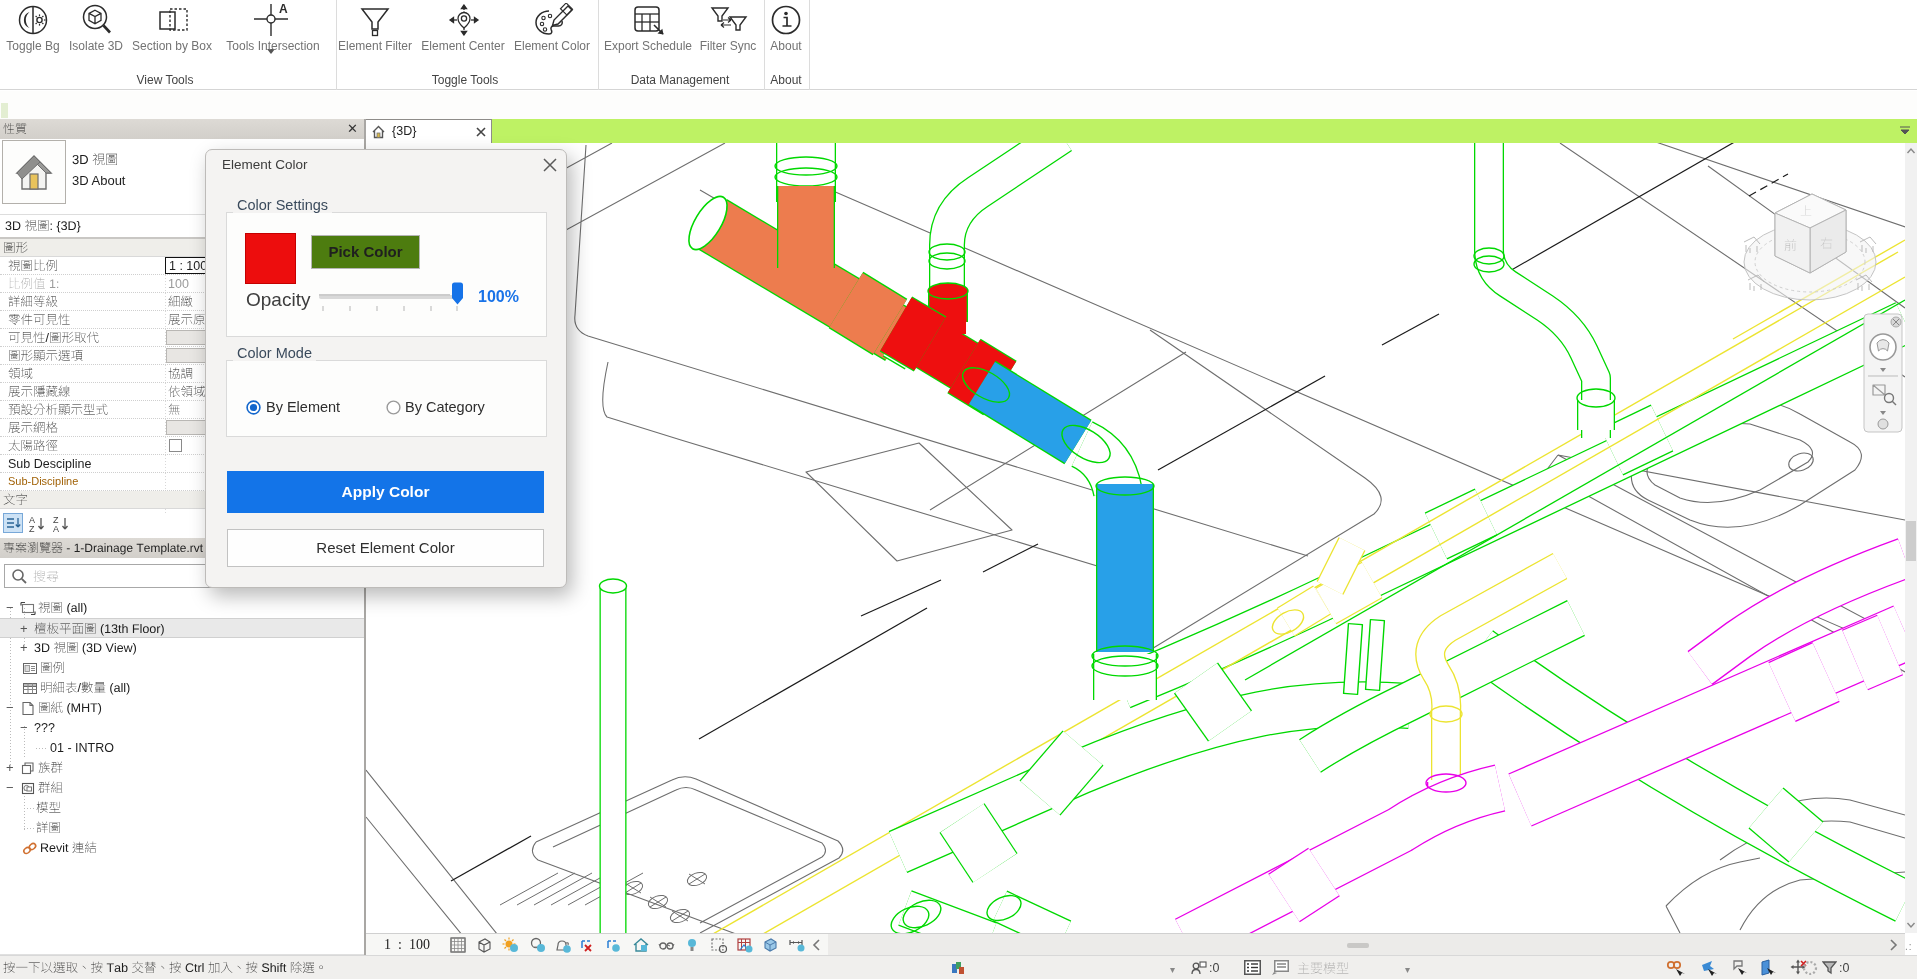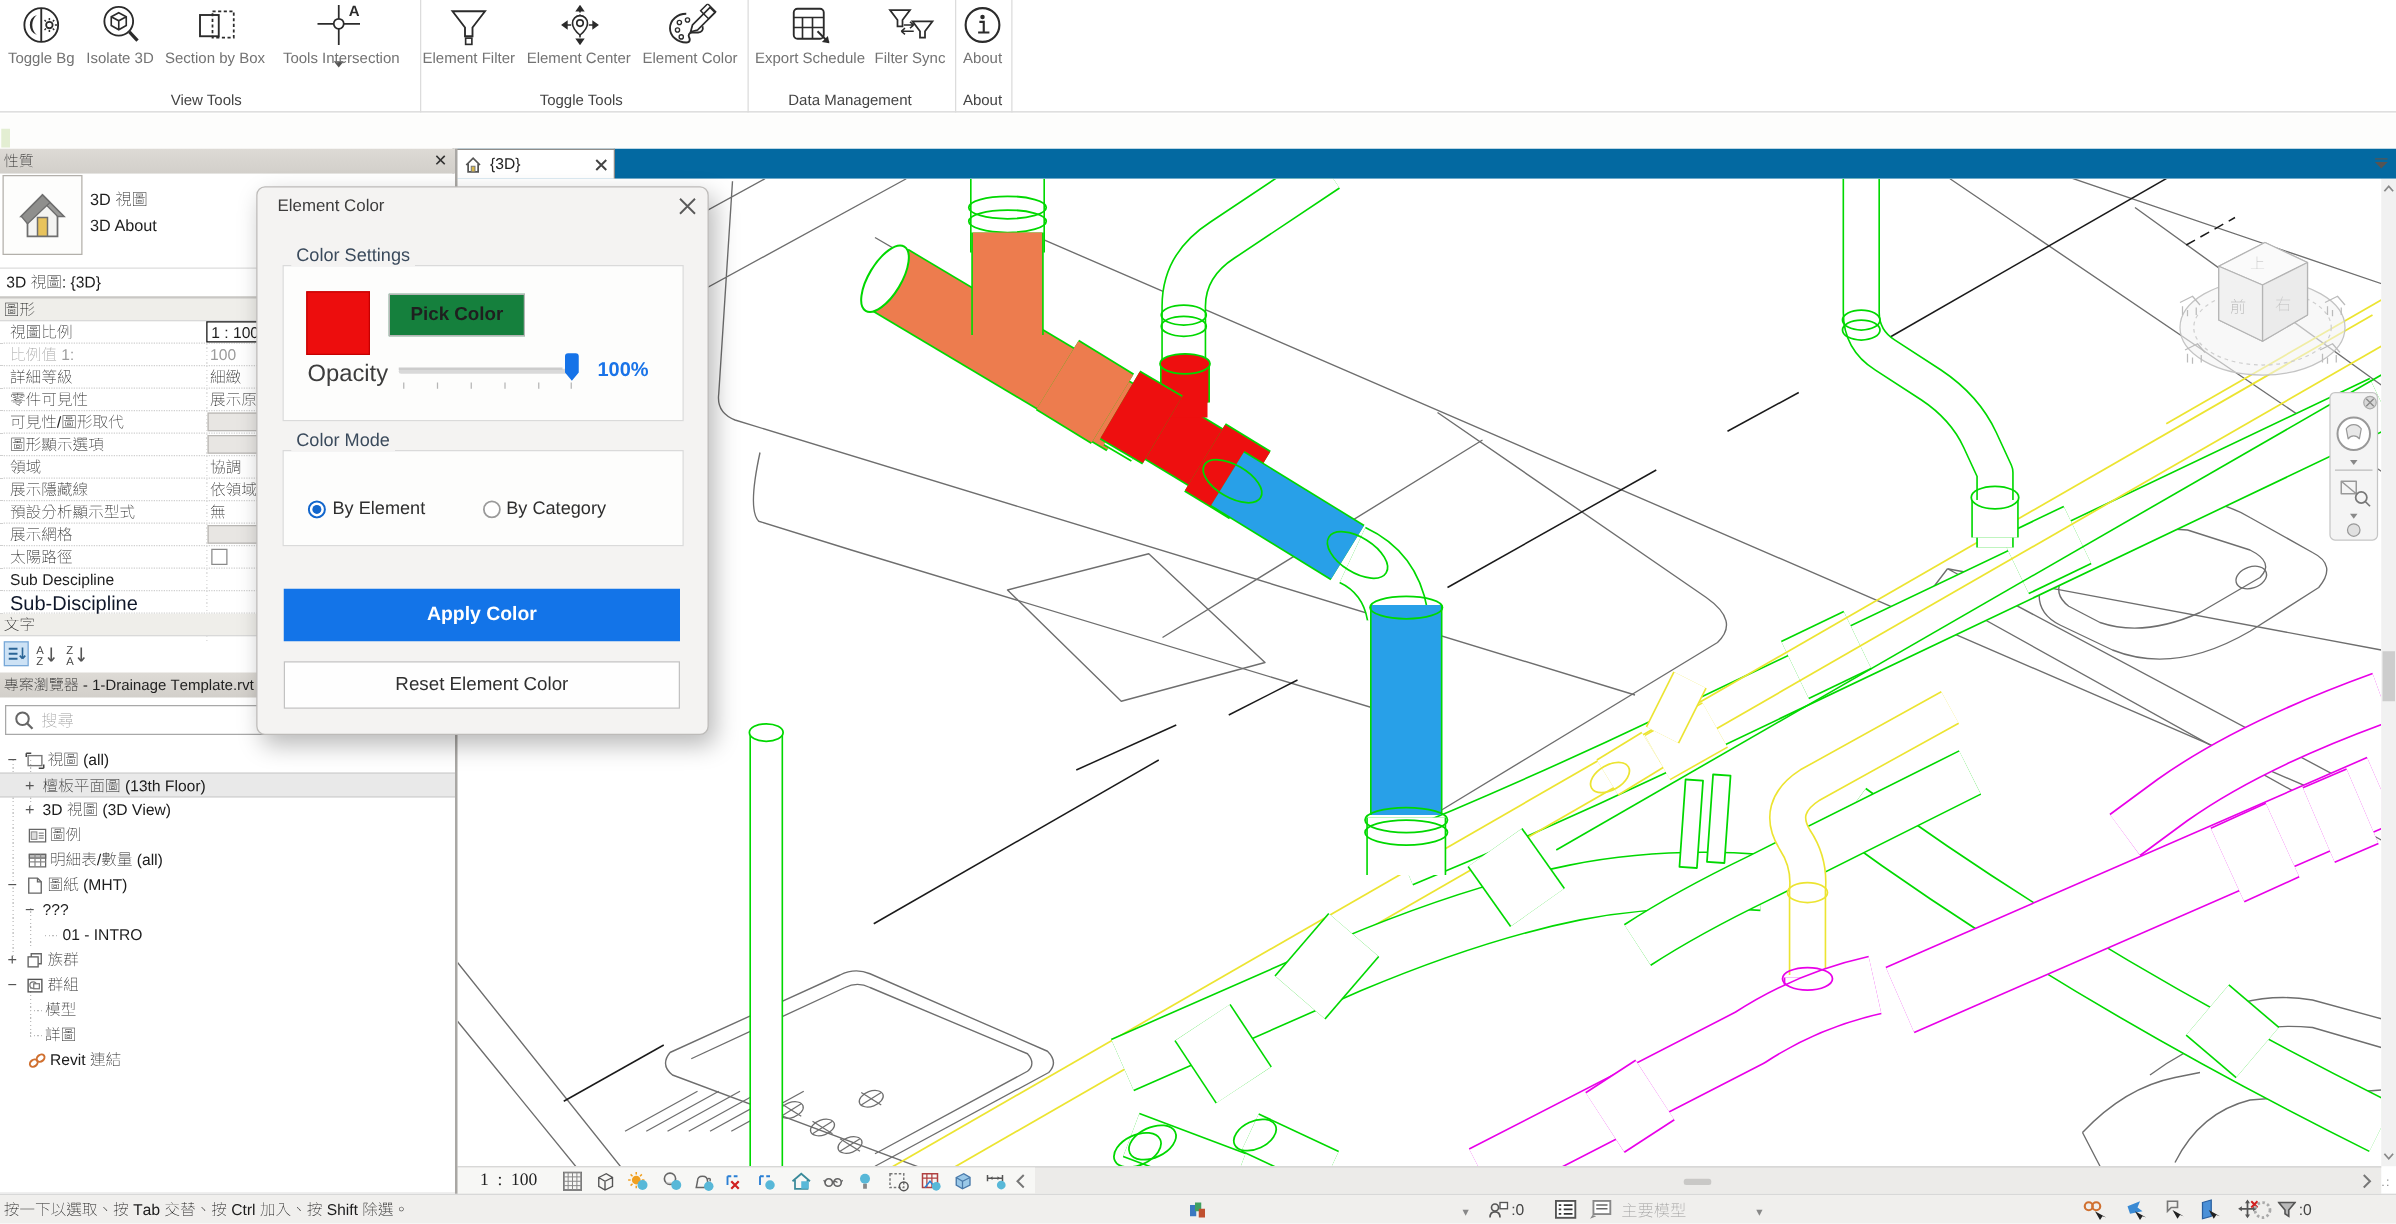--- a/index.html
+++ b/index.html
@@ -17,21 +17,21 @@
 
 
 #band { left:0; top:91px; width:1917px; height:28px; background:#fdfdfc; }
 
 
 #propHeader { left:0; top:119px; width:364px; height:20px; background:linear-gradient(#dddad5,#d2cfca); color:#222; font-size:12px; line-height:20px; padding-left:3px; }
 #propPanel { left:0; top:139px; width:364px; height:816px; background:#fff; overflow:hidden; }
 #panelDivider { left:364px; top:119px; width:2px; height:836px; background:#a9a7a4; }
 
 
-#tabstrip { left:366px; top:119px; width:1551px; height:24px; background:#0369a1;text-align:center; }
+#tabstrip { left:366px; top:119px; width:1551px; height:24px; background:#bef264;text-align:center; }
 #tab1 { position:absolute; left:-4px; top:0px; width:130px; height:24px; background:#fff; border:1px solid #8e8c89; border-bottom:none; font-size:12.5px; color:#222; }
 
 
 #canvas { left:366px; top:143px; width:1539px; height:790px; background:#fff; overflow:hidden; }
 
 
 #vscroll { left:1905px; top:143px; width:12px; height:790px; background:#f1f1f1; }
 
 
 #viewbar { left:366px; top:933px; width:1539px; height:22px; background:#ecebe9; border-top:1px solid #d0d0d0; }
@@ -916,21 +916,21 @@
               <use href="#gn8DEF" transform="translate(25.0,11) scale(0.012500,-0.012500)"></use>
               <use href="#gn5F91" transform="translate(37.5,11) scale(0.012500,-0.012500)"></use>
             </svg>
           </span>
           <span style="position:absolute;left:169px;top:2px;width:13px;height:13px;border:1px solid #8a8a8a;background:#fff"></span>
         </div>
 <div style="position:absolute;left:0;top:216px;width:364px;height:18px;border-bottom:1px dotted #cfcfcf">
           <span style="position:absolute;left:8px;top:2px;font-size:12.5px;color:#1e1e1e">Sub Descipline</span>
         </div>
 <div style="position:absolute;left:0;top:234px;width:364px;height:18px;border-bottom:1px dotted #cfcfcf">
-          <span style="position:absolute;left:8px;top:2px;font-size:16px;color:#0f172a">Sub-Discipline</span>
+          <span style="position:absolute;left:8px;top:2px;font-size:11px;color:#a16207">Sub-Discipline</span>
         </div>
 <div style="position:absolute;left:0;top:252px;width:364px;height:18px;background:#efeeea;border-bottom:1px solid #d9d9d9">
           <span style="position:absolute;left:3px;top:2px;font-size:12.5px;color:#1e1e1e">
             <svg width="27" height="18" viewBox="0 0 27 18" style="display:block;overflow:visible" fill="#1e1e1e">
               <use href="#gn6587" transform="translate(0.0,11) scale(0.012500,-0.012500)"></use>
               <use href="#gn5B57" transform="translate(12.5,11) scale(0.012500,-0.012500)"></use>
             </svg>
           </span>
         </div>
       </div>
@@ -1202,21 +1202,21 @@
   <div id="panelDivider" class="abs"></div>
   <div id="dialog" class="abs">
     <div style="position:absolute;left:16px;top:7px;font-size:13.5px;color:#3c3c3c">Element Color</div>
     <svg style="position:absolute;left:336px;top:7px" width="16" height="16" viewBox="0 0 16 16">
         <path d="M2 2 L14 14 M14 2 L2 14" stroke="#5a5a5a" stroke-width="1.5"></path>
       </svg>
 
     <div class="grp" style="left:20px;top:62px;width:321px;height:125px"></div>
     <div class="grplabel" style="left:27px;top:47px">Color Settings</div>
     <div style="position:absolute;left:39px;top:83px;width:51px;height:51px;background:#ed0d0d;border:1px solid #c40000"></div>
-    <div style="position:absolute;left:105px;top:85px;width:109px;height:34px;background:#15803d;border:1px solid #b5b5b5;text-align:center;font-size:15px;font-weight:bold;color:#1f1f1f;line-height:32px">Pick Color</div>
+    <div style="position:absolute;left:105px;top:85px;width:109px;height:34px;background:#4d7c0f;border:1px solid #b5b5b5;text-align:center;font-size:15px;font-weight:bold;color:#1f1f1f;line-height:32px">Pick Color</div>
     <div style="position:absolute;left:40px;top:139px;font-size:19px;color:#3d3d3d">Opacity</div>
     <div style="position:absolute;left:113px;top:145px;width:138px;height:4px;background:#d9d9d9;border-radius:2px"></div>
     <div style="position:absolute;left:113px;top:144px;width:131px;height:2px;background:#cccccc"></div>
     <svg style="position:absolute;left:112px;top:155px" width="140" height="8" viewBox="0 0 140 8">
         <g stroke="#b5b5b5" stroke-width="1">
           <line x1="5" y1="1" x2="5" y2="6"></line>
           <line x1="32" y1="1" x2="32" y2="6"></line>
           <line x1="59" y1="1" x2="59" y2="6"></line>
           <line x1="86" y1="1" x2="86" y2="6"></line>
           <line x1="113" y1="1" x2="113" y2="6"></line>

